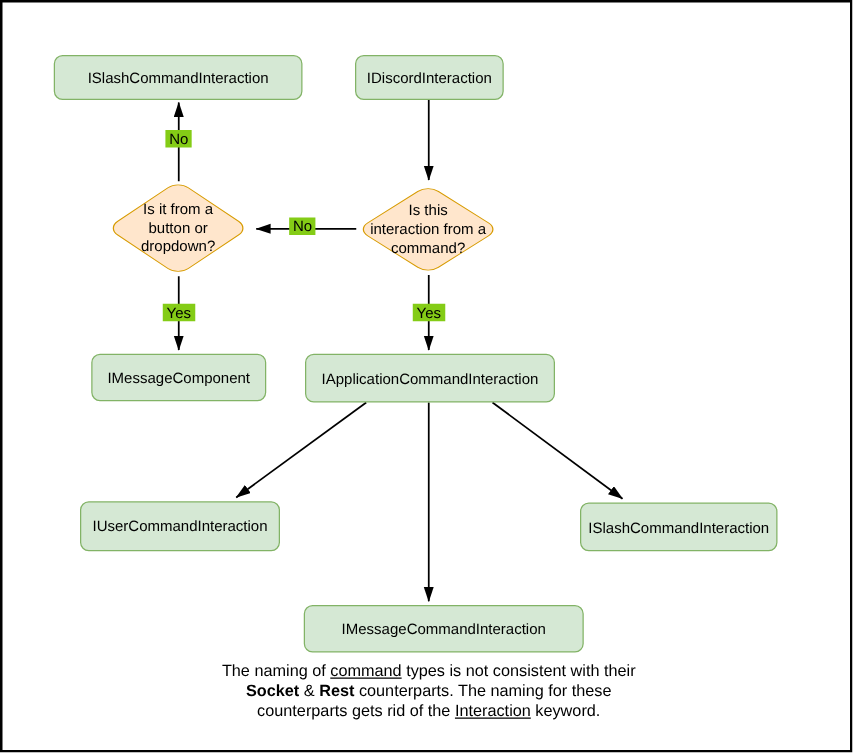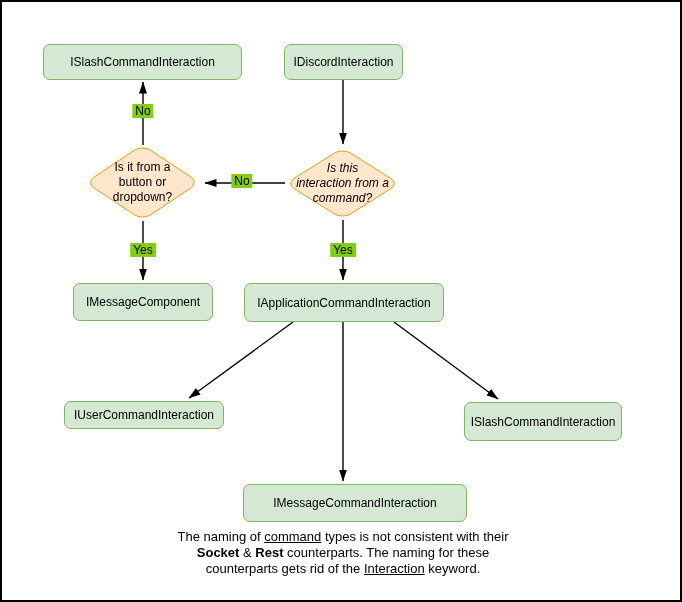--- a/index.html
+++ b/index.html
@@ -104,39 +104,39 @@
   </svg>
 
   <div class="diamond-shape d1"></div>
   <div class="diamond-shape d2"></div>
 
   <div class="diamond-label" style="left:70px; top:158px; width:141px;">
     <span>Is it from a</span><br>
     <span>button or</span><br>
     <span>dropdown?</span>
   </div>
-  <div class="diamond-label" style="left:270px; top:159px; width:141px;font-style:italic;">
+  <div class="diamond-label" style="left:270px; top:159px; width:141px;">
     <span>Is this</span><br>
     <span>interaction from a</span><br>
     <span>command?</span>
   </div>
 
   <div class="node" style="left:41px; top:42px; width:199px; height:36px;">
     <span>ISlashCommandInteraction</span>
   </div>
   <div class="node" style="left:282px; top:42px; width:119px; height:36px;">
     <span>IDiscordInteraction</span>
   </div>
   <div class="node" style="left:71px; top:281px; width:140px; height:38px;">
     <span>IMessageComponent</span>
   </div>
   <div class="node" style="left:242px; top:281px; width:200px; height:39px;">
     <span>IApplicationCommandInteraction</span>
   </div>
-  <div class="node" style="left:62px; top:399px; width:160px; height:28px;">
+  <div class="node" style="left:62px; top:399px; width:160px; height:40px;">
     <span>IUserCommandInteraction</span>
   </div>
   <div class="node" style="left:462px; top:400px; width:158px; height:39px;">
     <span>ISlashCommandInteraction</span>
   </div>
   <div class="node" style="left:241px; top:482px; width:224px; height:38px;">
     <span>IMessageCommandInteraction</span>
   </div>
 
   <div class="elabel" style="left:141px; top:109px;">No</div>

